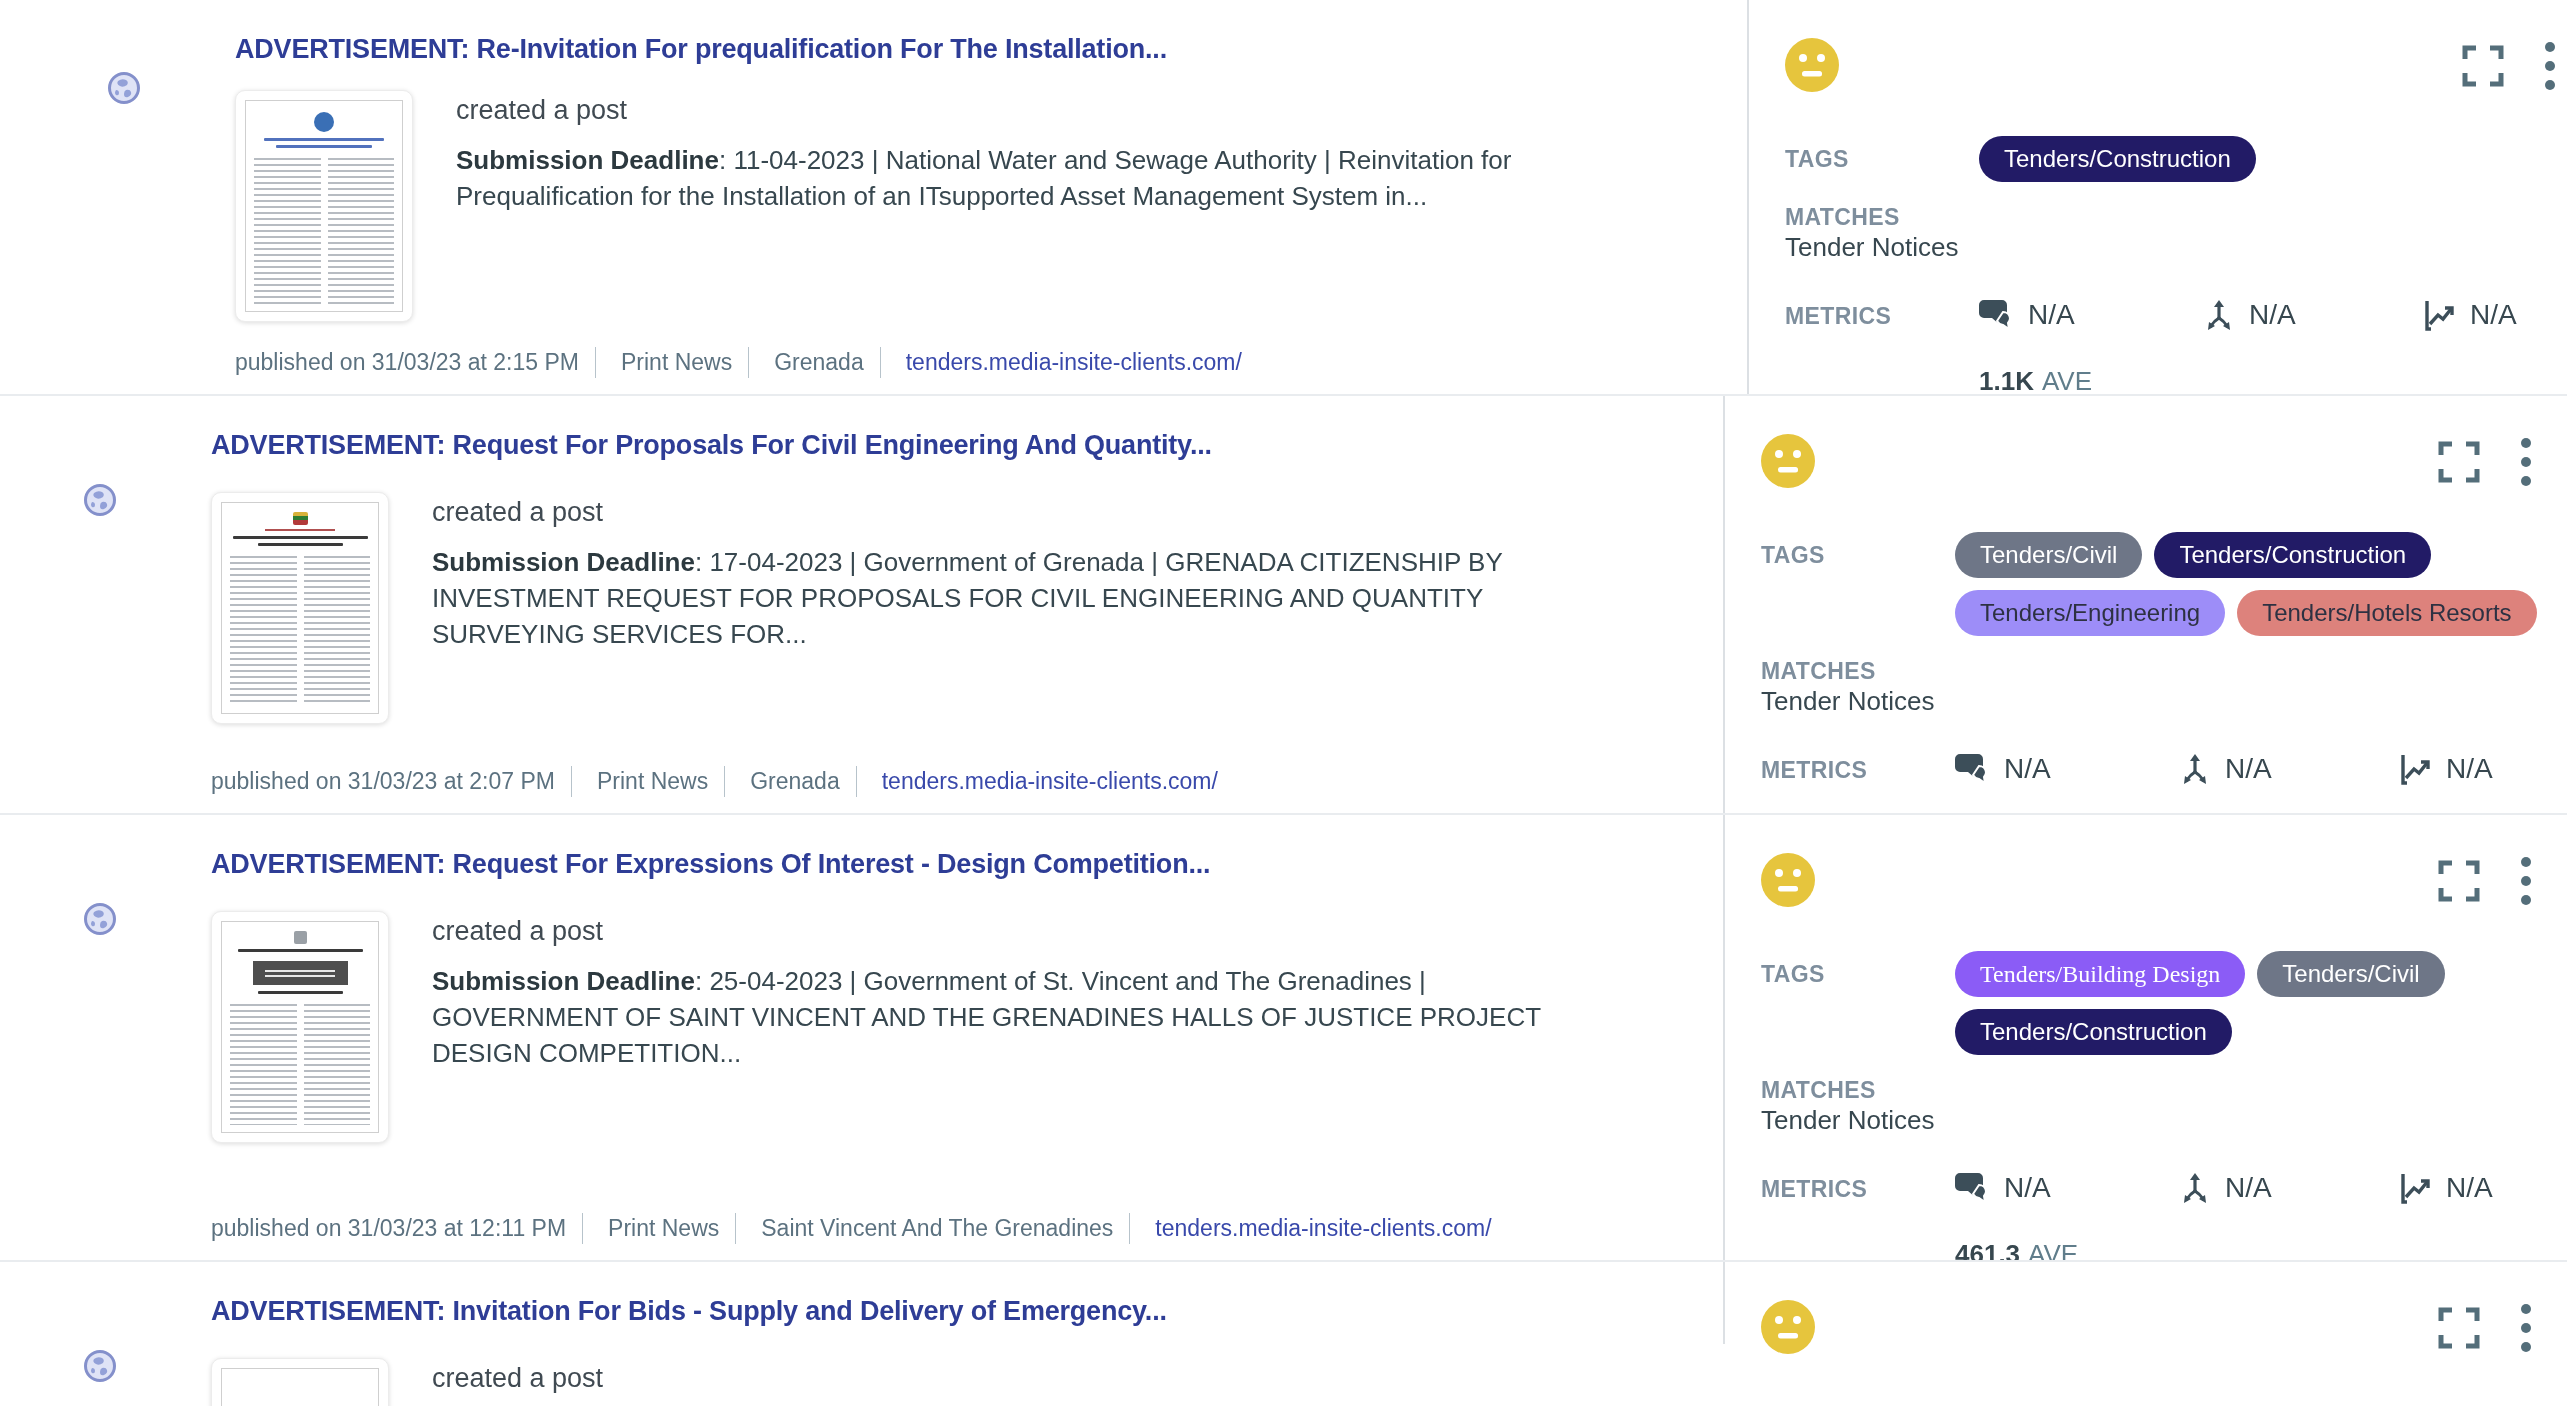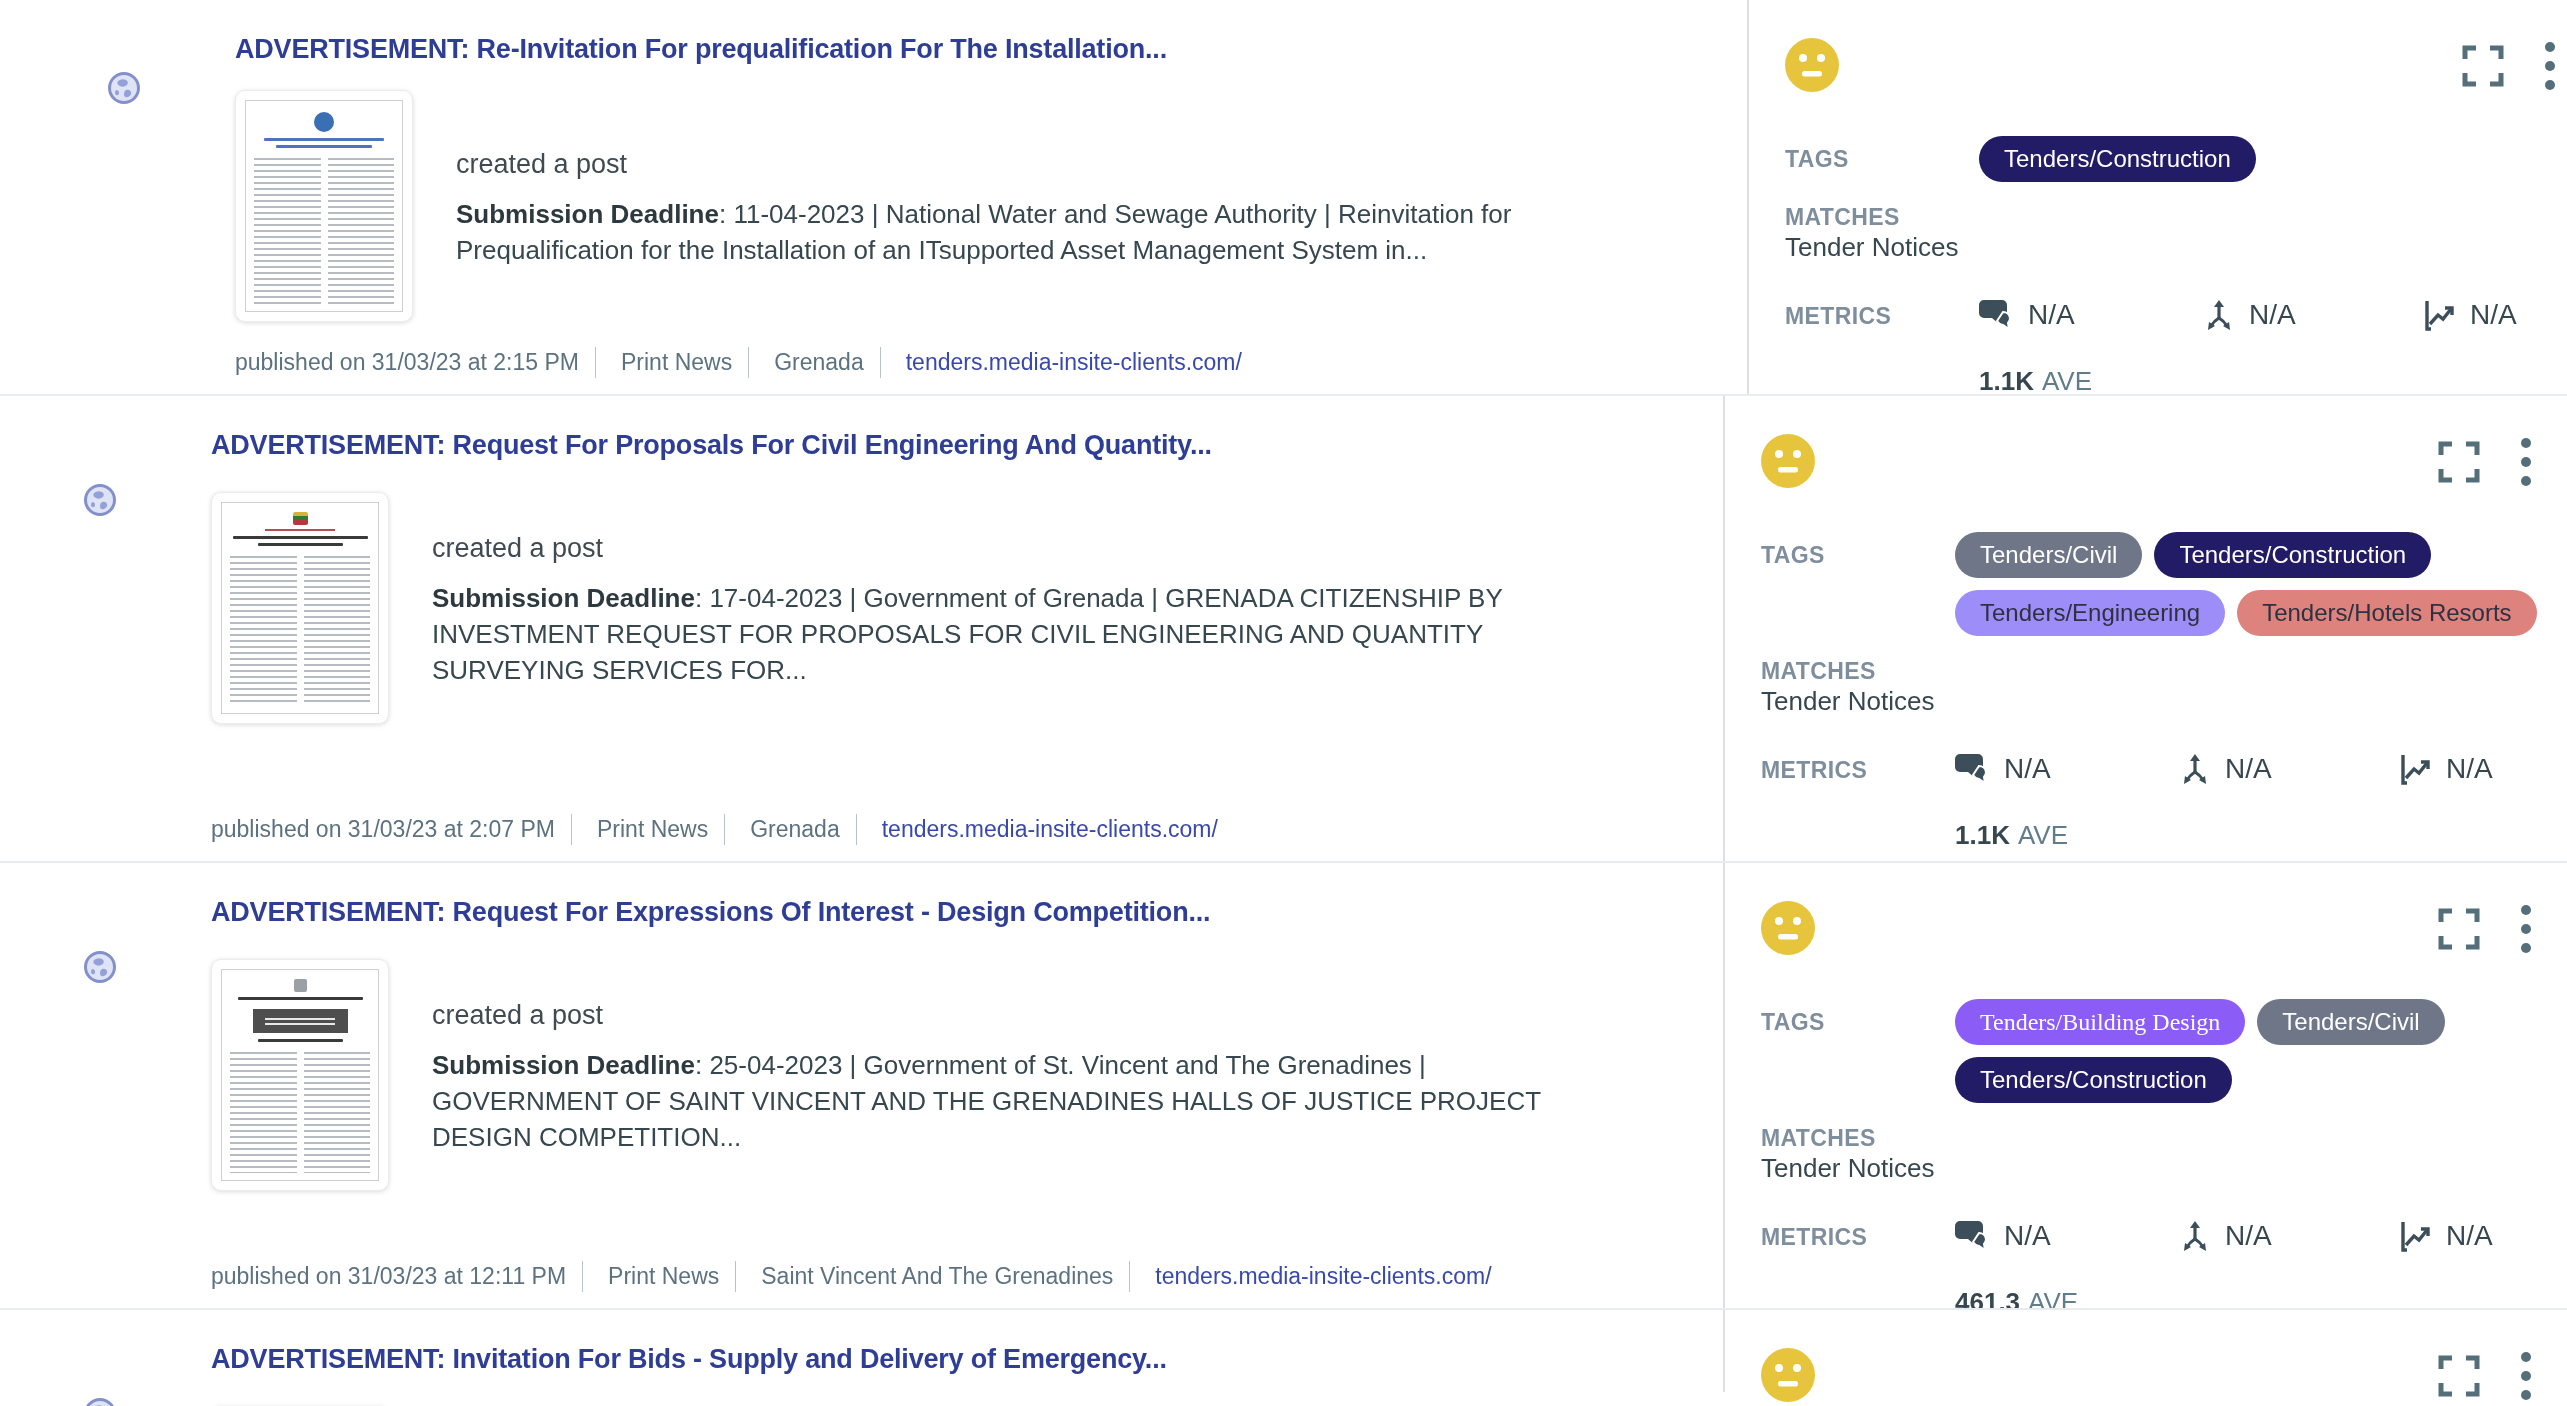--- a/index.html
+++ b/index.html
@@ -1,27 +1,27 @@
 <!DOCTYPE html>
 <html><head>
 <meta charset="utf-8">
 <style>
   * { box-sizing: border-box; margin: 0; padding: 0; }
   html,body { width: 2567px; height: 1406px; overflow: hidden; background:#fff;
     font-family: "Liberation Sans", sans-serif; }
   .row { position: relative; width: 2567px; background:#fff; }
   .row.sep { border-top: 2px solid #e9ecef; }
-  .r1 { height: 394px; margin-left: 24px; } .r2 { height: 467px; } .r3 { height: 447px; } .r4 { height: 84px; padding-left: 44px; }
+  .r1 { height: 394px; margin-left: 24px; } .r2 { height: 419px; } .r3 { height: 447px; } .r4 { height: 84px; padding-left: 44px; }
 
   .globe { position:absolute; left:84px; top:72px; width:32px; height:32px; }
 
   .title { position:absolute; left:211px; top:34px; width:1480px;
     font-size:27px; font-weight:bold; color:#2e3d96; letter-spacing:-0.2px; cursor:pointer; }
 
-  .content { position:absolute; left:211px; top:90px; display:flex;align-items:center; }
+  .content { position:absolute; left:211px; top:90px; display:flex; }
   .thumb { width:178px; height:232px; background:#fff; border:1px solid #ececec;
     border-radius:10px; box-shadow:0 1px 5px rgba(0,0,0,.14); padding:9px; flex:none; cursor:pointer; }
   .page { width:100%; height:100%; border:1px solid #cfcfcf; padding:7px 8px; display:flex;
     flex-direction:column; align-items:center; }
   .blue-circle { width:20px; height:20px; border-radius:50%; background:#3a6fb5; margin:4px 0 6px; }
   .t-line { height:3px; border-radius:1px; }
   .blue-line { background:#5272bd; width:120px; margin-bottom:4px; }
   .blue-line.short { width:96px; }
   .crest { width:15px; height:13px; margin:2px 0 4px;
     background: linear-gradient(180deg,#d8b23a 0 4px,#2e7d32 4px 8px,#b23a3a 8px 13px); border-radius:2px; }

